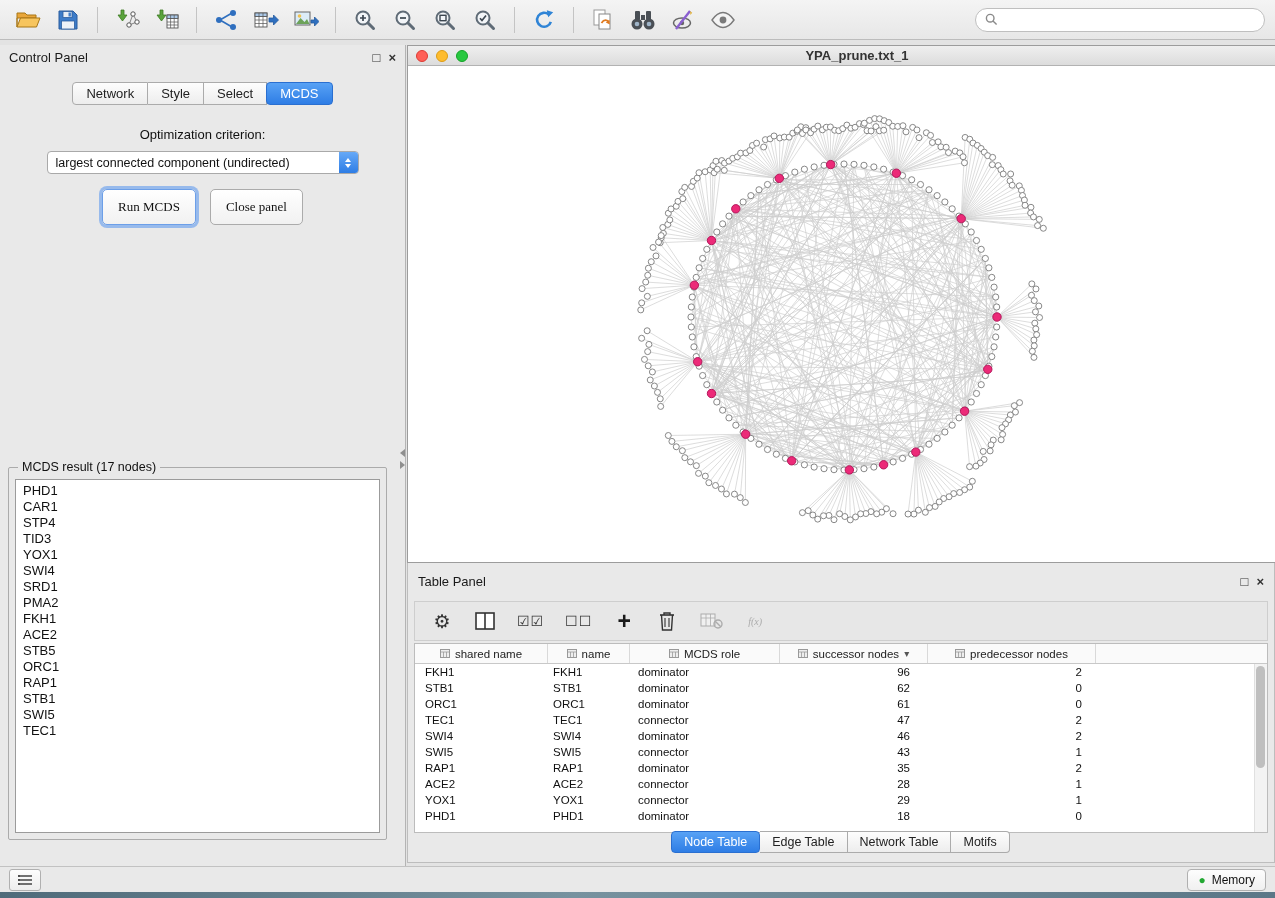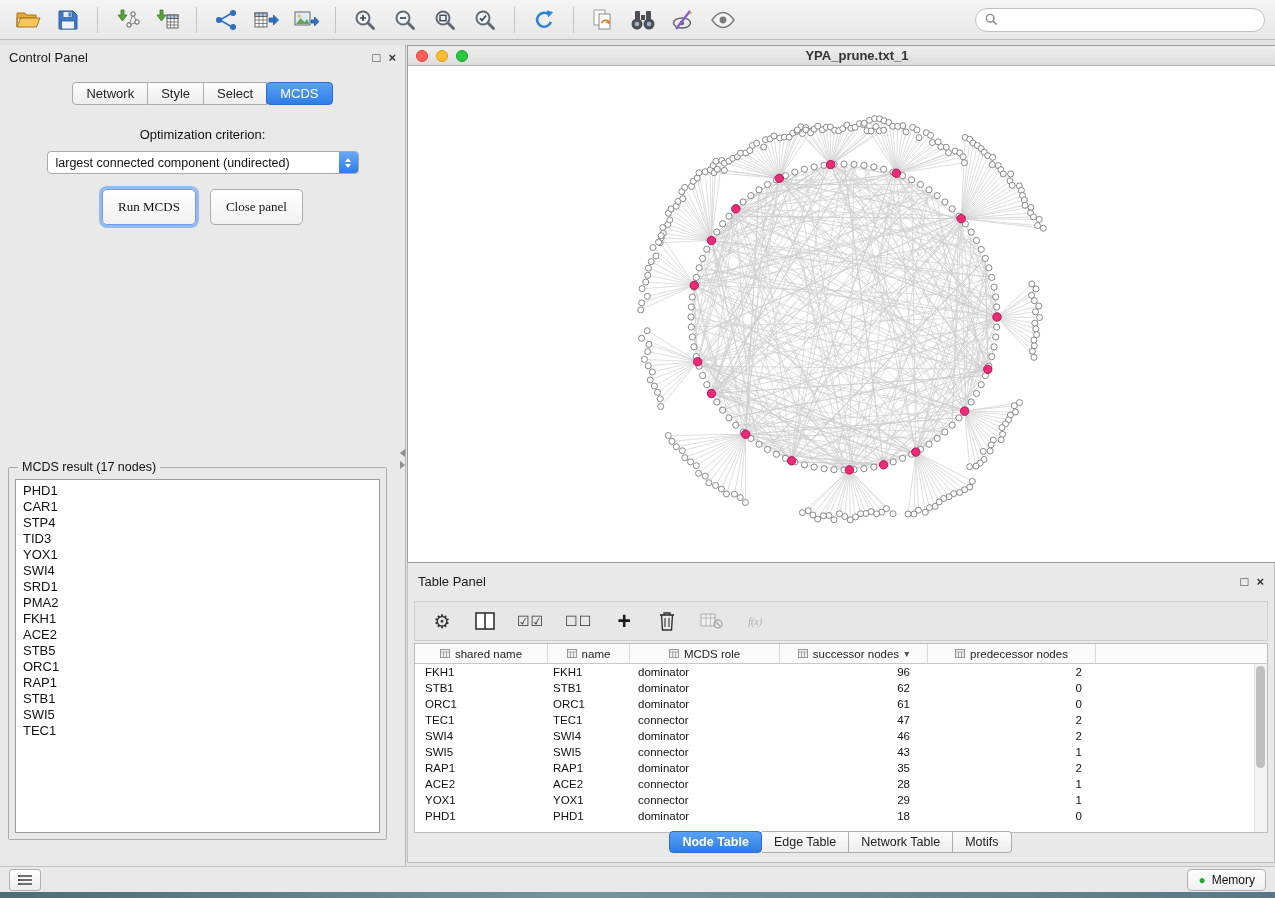--- a/index.html
+++ b/index.html
@@ -67,21 +67,21 @@
   .tcell{font-size:11.5px;color:#111;overflow:hidden;white-space:nowrap;}
   .col0{padding-left:10px;}
   .col1{padding-left:5px;}
   .col2{padding-left:8px;}
   .col3{text-align:right;padding-right:18px;}
   .col4{text-align:right;padding-right:14px;}
   .vscroll{position:absolute;right:0;top:20px;bottom:0;width:12px;background:#f3f3f3;border-left:1px solid #e0e0e0;}
   .vthumb{position:absolute;top:2px;left:1px;width:9px;height:102px;background:#bfbfbf;border-radius:5px;}
   .tp-tabs{position:absolute;bottom:9px;left:0;right:0;display:flex;justify-content:center;}
   .tp-tab{font-size:12.5px;color:#222;padding:3px 12px;background:linear-gradient(#fdfdfd,#ededed);border:1px solid #ababab;border-left:none;}
-  .tp-tab:first-child{border-left:1px solid #ababab;border-radius:4px 0 0 4px;font-weight:bold;}
+  .tp-tab:first-child{border-left:1px solid #ababab;border-radius:4px 0 0 4px;}
   .tp-tab:last-child{border-radius:0 4px 4px 0;}
   .tp-tab.active{background:linear-gradient(#58a2f5,#2e7de5);color:#fff;border:1px solid #2a6fd0;border-radius:4px;margin-left:-1px;}
 
   
   .status-bar{position:absolute;left:0;top:866px;width:1275px;height:26px;background:#e9e9e9;border-top:1px solid #c2c2c2;display:flex;align-items:center;padding:0 9px;box-sizing:border-box;}
   .menu-btn{width:30px;height:20px;border:1px solid #b0b0b0;border-radius:3px;background:linear-gradient(#fdfdfd,#ededed);display:flex;align-items:center;justify-content:center;}
   .memory-btn{margin-left:auto;height:20px;border:1px solid #b0b0b0;border-radius:4px;background:linear-gradient(#fdfdfd,#f0f0f0);display:flex;align-items:center;gap:6px;padding:0 10px;font-size:12px;color:#111;}
   .mem-dot{color:#22a832;font-size:12px;line-height:1;}
   .desktop-strip{position:absolute;left:0;top:892px;width:1275px;height:6px;background:linear-gradient(90deg,#4f6b7a,#77929f 45%,#5b7787);}
 </style>

